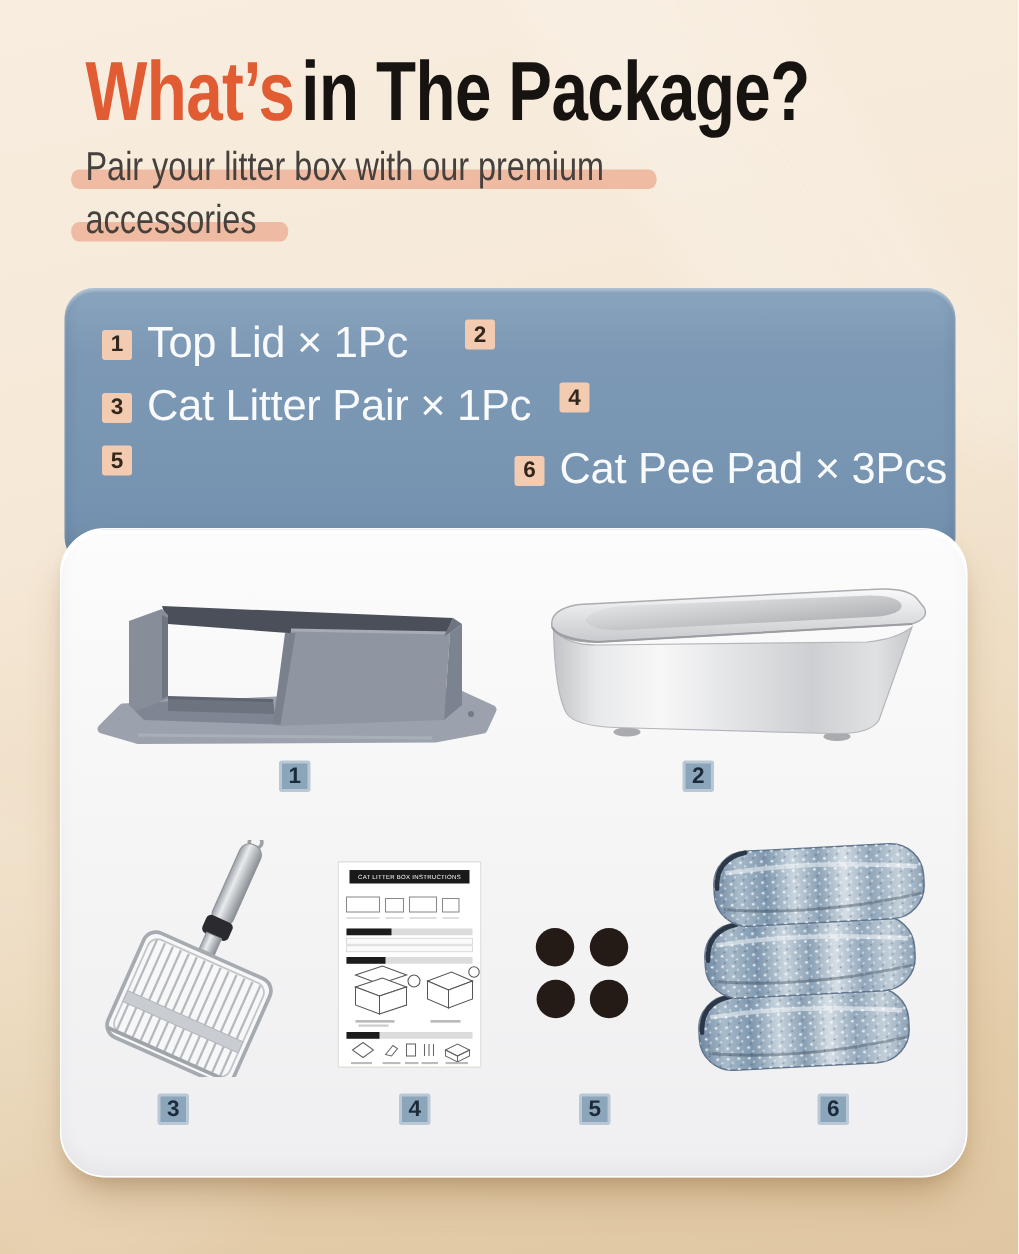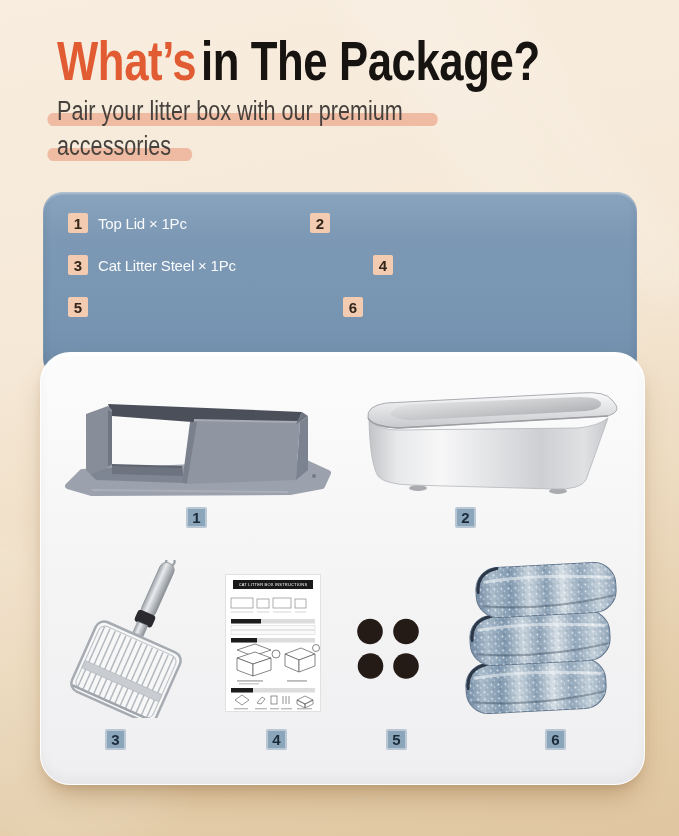--- a/index.html
+++ b/index.html
@@ -24,21 +24,21 @@
   .sub-line::after{content:"";position:absolute;z-index:-1;bottom:3px;height:13px;border-radius:7px;
     background:#EBA88C;opacity:.72;left:-12px;}
   .hl1::after{right:-44px;}
   .hl2::after{right:-26px;}
 
   
   .legend{position:absolute;left:43px;top:192px;width:594px;height:186px;border-radius:20px;
     background:linear-gradient(180deg,#8AA4BE,#7C98B4 25%,#7694B1 75%,#6F8DAA);
     box-shadow:inset 0 2px 2px rgba(255,255,255,.35), inset 0 -5px 9px rgba(30,50,75,.18);}
   .pk-item{position:absolute;display:flex;align-items:center;white-space:nowrap;}
-  .pk-label{font-size:15px;letter-spacing:-.2px;color:#F9FAFC;}
+  .pk-label{font-size:29px;letter-spacing:-.2px;color:#F9FAFC;}
   .badge-peach{display:inline-flex;align-items:center;justify-content:center;width:20px;height:20px;
     margin-right:10px;border-radius:2px;background:#F3CBB1;color:#33261B;font-size:15px;font-weight:bold;flex:0 0 auto;}
   .i1{left:25px;top:21px;}  .i2{left:267px;top:21px;}
   .i3{left:25px;top:63px;}  .i4{left:330px;top:63px;}
   .i5{left:25px;top:105px;} .i6{left:300px;top:105px;}
 
   
   .gallery{position:absolute;left:40px;top:352px;width:605px;height:433px;border-radius:30px;
     background:linear-gradient(180deg,#FCFCFD,#F4F4F5 55%,#EFEFF1);border:1px solid #FFFFFF;box-sizing:border-box;
     box-shadow:inset 0 3px 0 rgba(255,255,255,.95), inset 0 -6px 12px rgba(0,0,0,.04),
@@ -75,30 +75,31 @@
   <div class="legend">
     <div class="pk-item i1">
       <span class="badge-peach">1</span>
       <span class="pk-label">Top Lid × 1Pc</span>
     </div>
     <div class="pk-item i2">
       <span class="badge-peach">2</span>
     </div>
     <div class="pk-item i3">
       <span class="badge-peach">3</span>
-      <span class="pk-label">Cat Litter Steel × 1Pc</span>
+      <span class="pk-label">Cat Litter Pair × 1Pc</span>
     </div>
     <div class="pk-item i4">
       <span class="badge-peach">4</span>
     </div>
     <div class="pk-item i5">
       <span class="badge-peach">5</span>
     </div>
     <div class="pk-item i6">
       <span class="badge-peach">6</span>
+      <span class="pk-label">Cat Pee Pad × 3Pcs</span>
     </div>
   </div>
 
   <div class="gallery"></div>
 
   <figure class="product p1">
     <svg width="290" height="118" viewBox="0 0 290 118">
       <polygon points="12,100 26,86 248,76 272,87 266,100 234,106 36,107" fill="#9BA2AD" stroke="#9BA2AD" stroke-width="6" stroke-linejoin="round"></polygon>
       <polygon points="52,18 246,26 240,40 136,36 56,30" fill="#4A4F59"></polygon>
       <polygon points="30,28 52,20 56,24 56,80 34,88 30,84" fill="#878E9A"></polygon>

